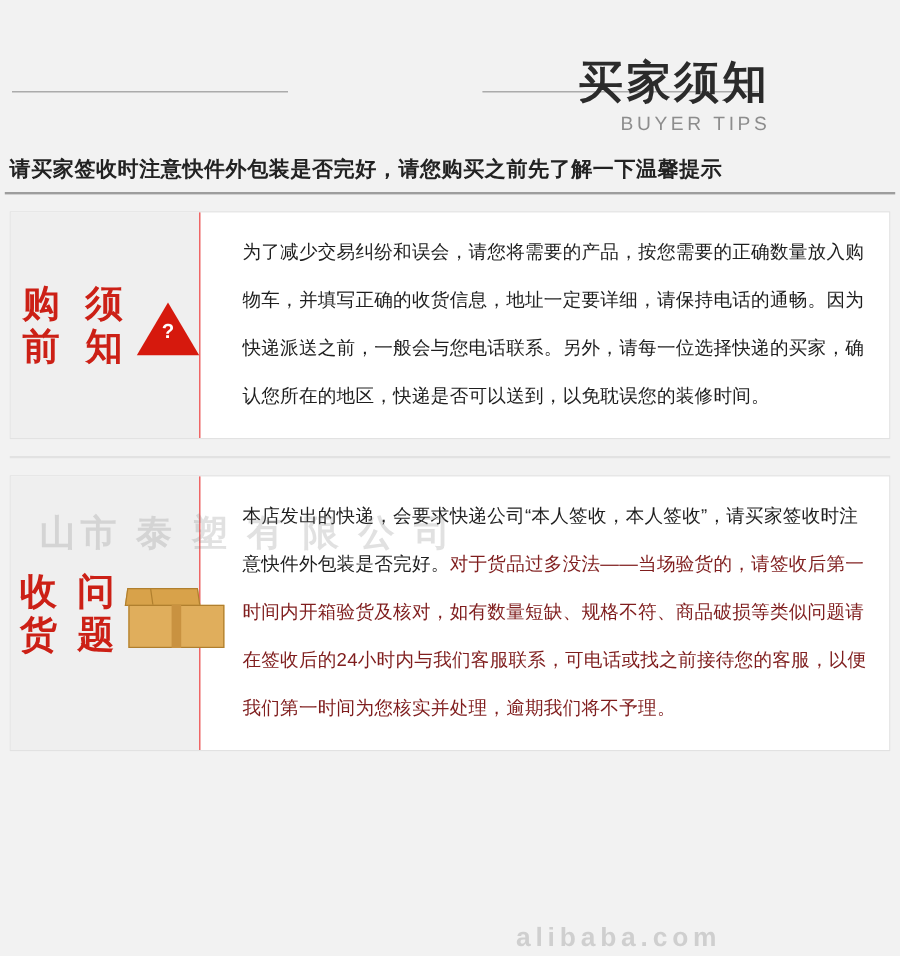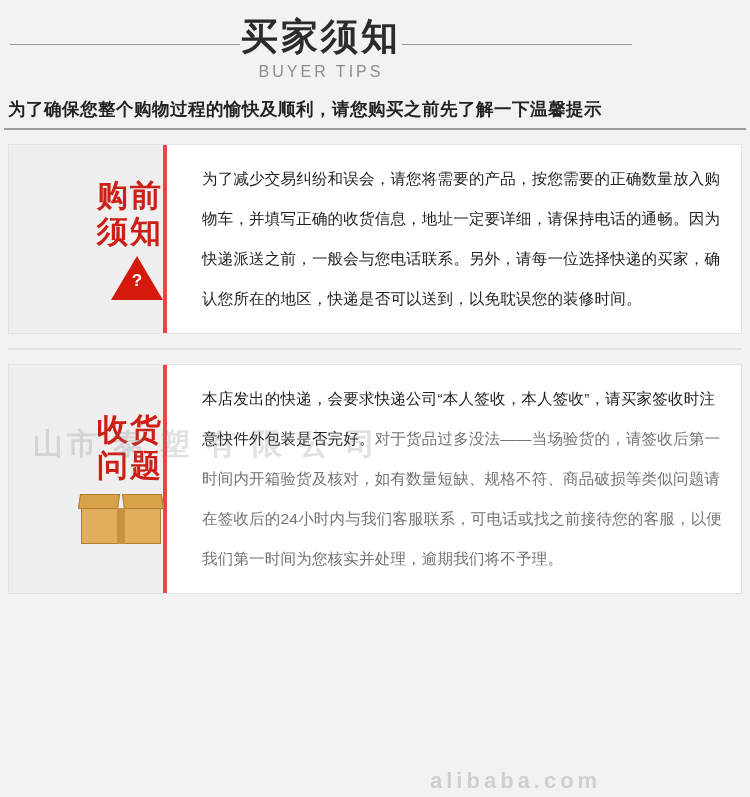--- a/index.html
+++ b/index.html
@@ -12,22 +12,23 @@
     background: #f2f2f2;
     font-family: "Liberation Sans", sans-serif;
     overflow: hidden;
     position: relative;
   }
 
   
   .header {
     width: 642px;
     padding-top: 14px;
-    text-align: center;
-    position: relative;
+    text-align: right;
+    position: relative;
+    margin-top: 32px;
   }
   .header-title {
     font-size: 37px;
     font-weight: bold;
     color: #2b2b2b;
     letter-spacing: 3px;
     line-height: 46px;
     display: inline-block;
     position: relative;
   }
@@ -73,24 +74,24 @@
     margin: 14px 8px 0 8px;
     border: 1px solid #e2e2e2;
     box-sizing: border-box;
     display: flex;
     align-items: stretch;
   }
   .card-left {
     width: 158px;
     flex: 0 0 158px;
     background: #efefef;
-    border-right: 4px solid #ef4444;
+    border-right: 1px solid #ef4444;
     display: flex;
-    flex-direction: column;
-    align-items: flex-end;
+    flex-direction: row;
+    align-items: center;
     justify-content: center;
     padding: 10px 0;
     box-sizing: border-box;
   }
   .card-badge {
     font-size: 31px;
     font-weight: bold;
     color: #cc2016;
     line-height: 36px;
     letter-spacing: 2px;
@@ -100,21 +101,21 @@
     flex: 1 1 auto;
     padding: 14px 16px 14px 18px;
     box-sizing: border-box;
     font-size: 15.5px;
     color: #1e1e1e;
     line-height: 40px;
     letter-spacing: 0.2px;
     margin-left: 17px;
   }
   .card-right p { margin: 0; }
-  .txt-red { color: #737373; }
+  .txt-red { color: #7f1d1d; }
   .txt-red-b { color: #d6190d; font-weight: bold; }
 
   
   .icon-warning {
     margin-top: 6px;
     width: 0; height: 0;
     border-left: 26px solid transparent;
     border-right: 26px solid transparent;
     border-bottom: 44px solid #d6190d;
     position: relative;
@@ -216,21 +217,21 @@
 </head>
 <body>
 
 <div class="header">
   <div class="header-rule-left"></div>
   <div class="header-rule-right"></div>
   <div class="header-title">买家须知</div>
   <div class="header-sub">BUYER TIPS</div>
 </div>
 
-<div class="intro">为了确保您整个购物过程的愉快及顺利，请您购买之前先了解一下温馨提示</div>
+<div class="intro">请买家签收时注意快件外包装是否完好，请您购买之前先了解一下温馨提示</div>
 <div class="intro-rule"></div>
 
 <div class="card">
   <div class="card-left">
     <div class="card-badge">购前</div>
     <div class="card-badge">须知</div>
     <div class="icon-warning">
       <span class="q">?</span>
     </div>
   </div>

